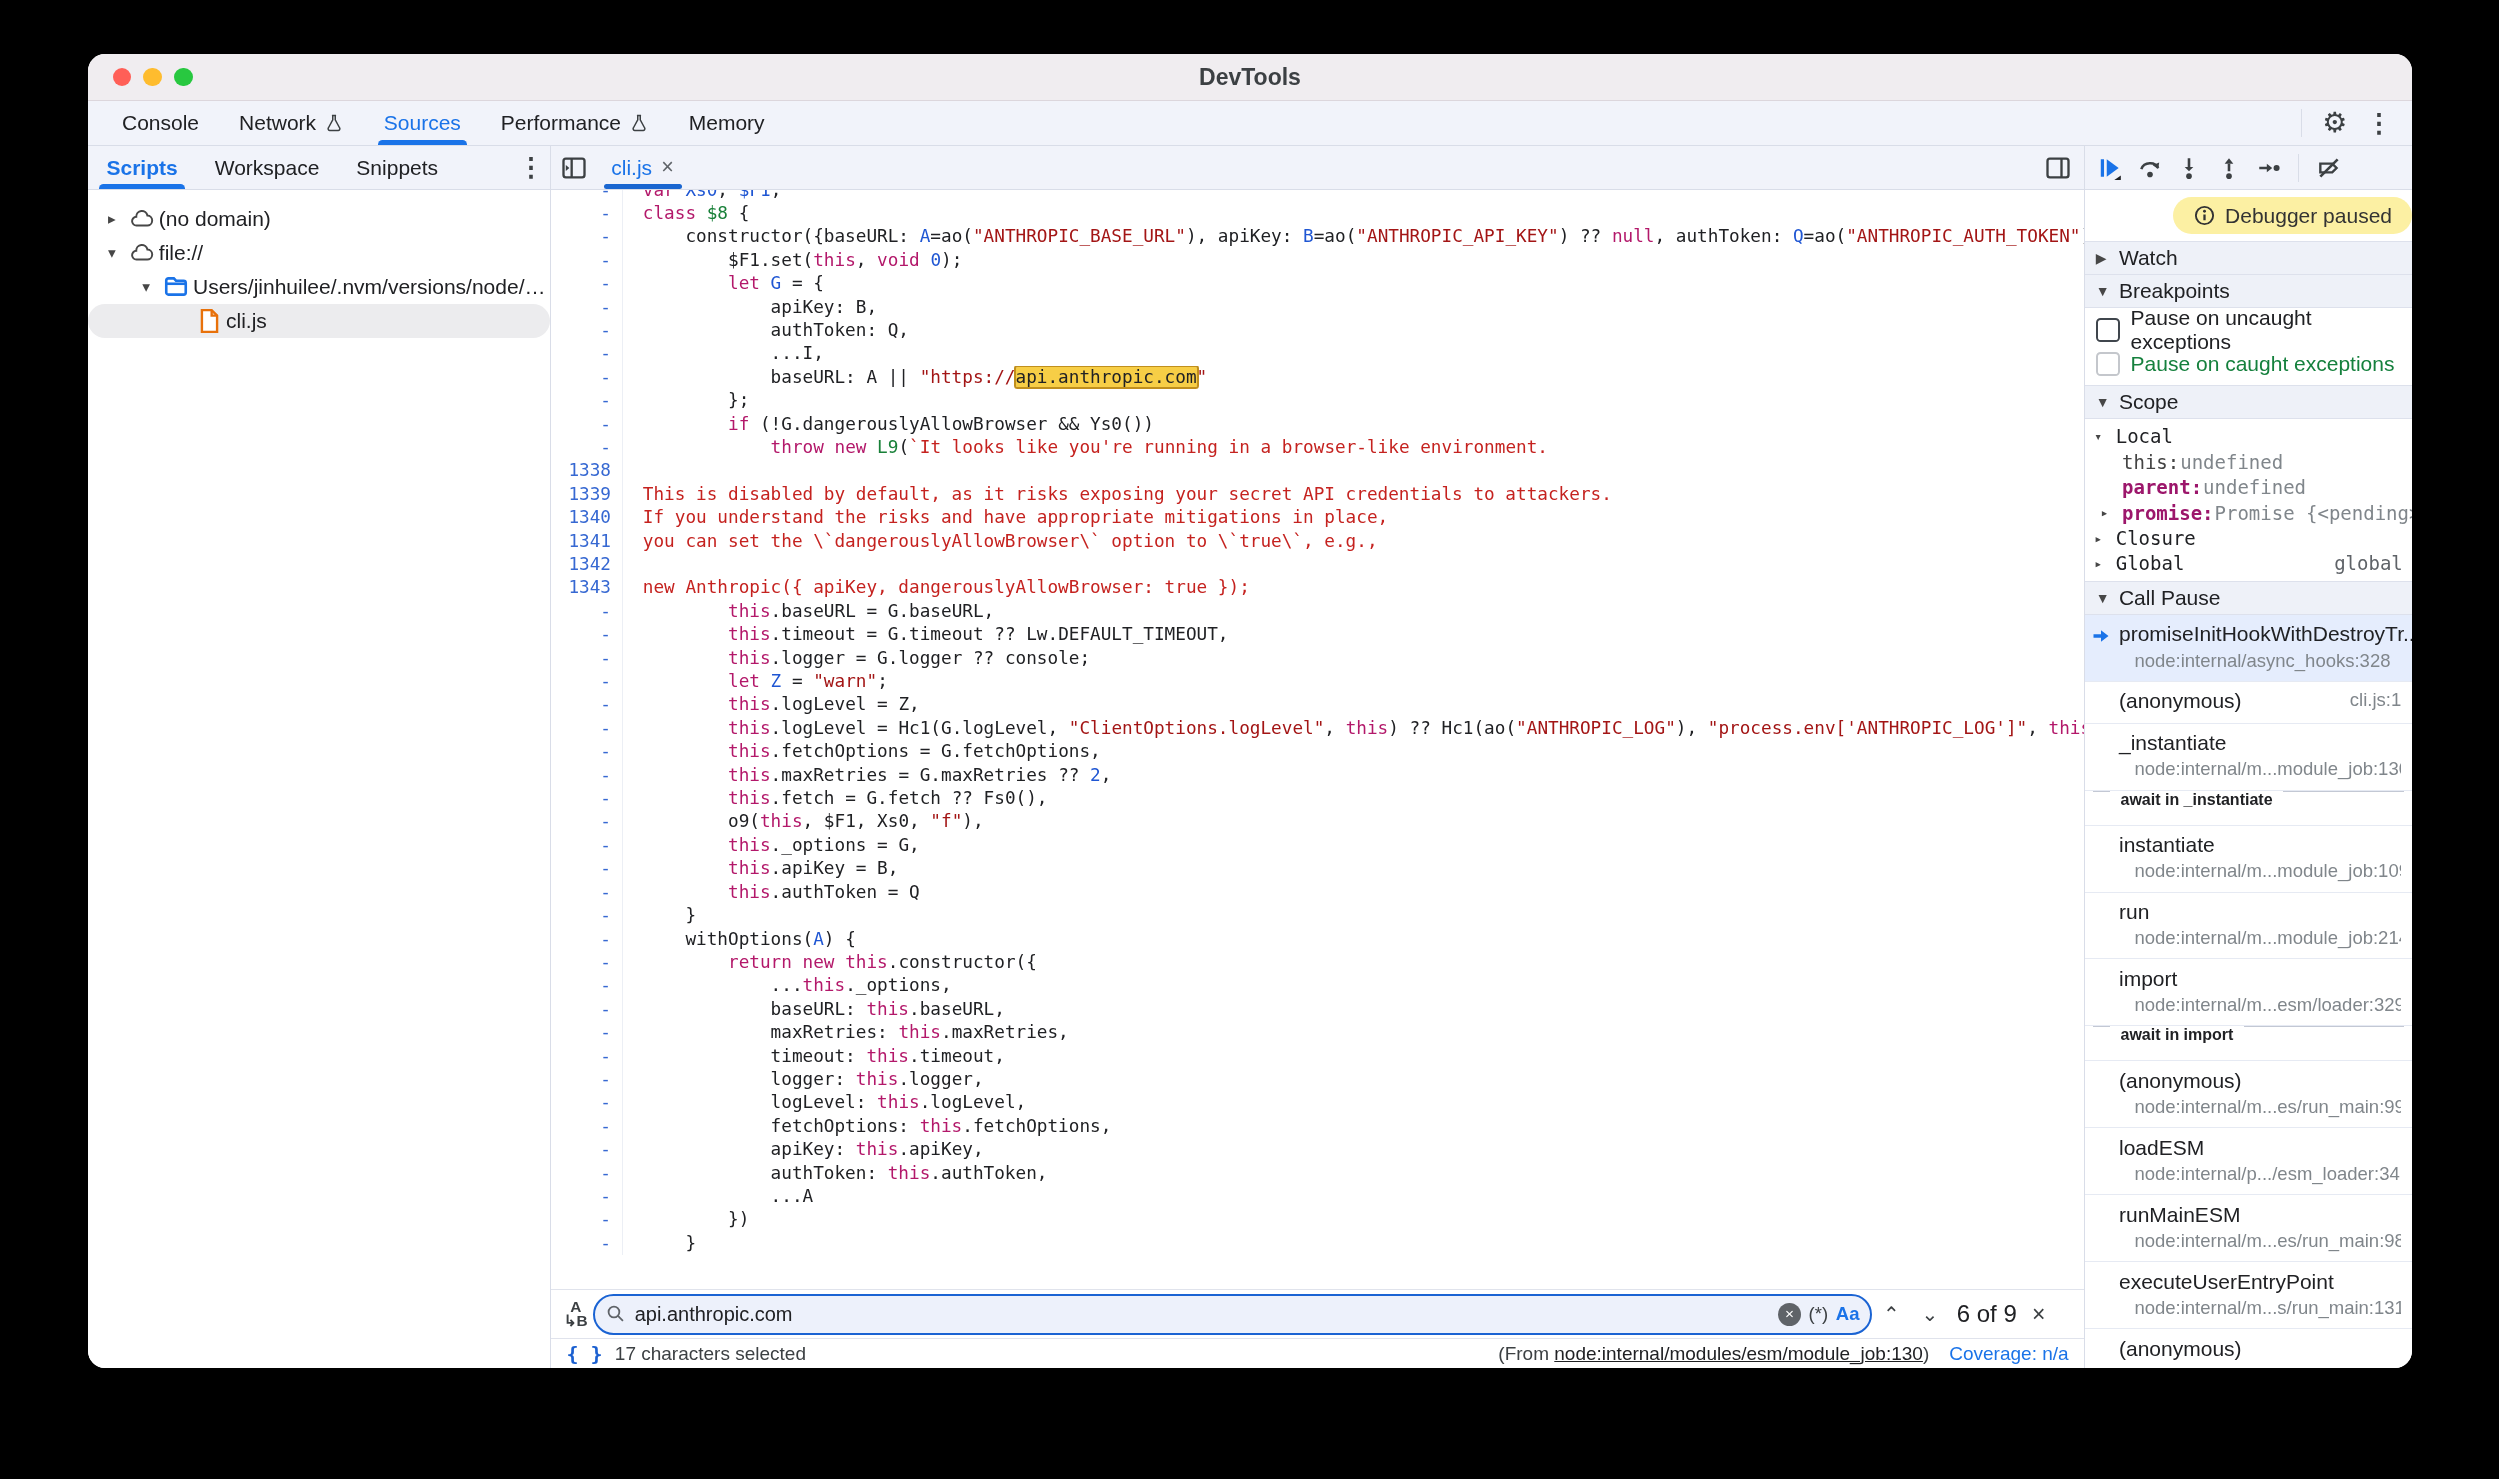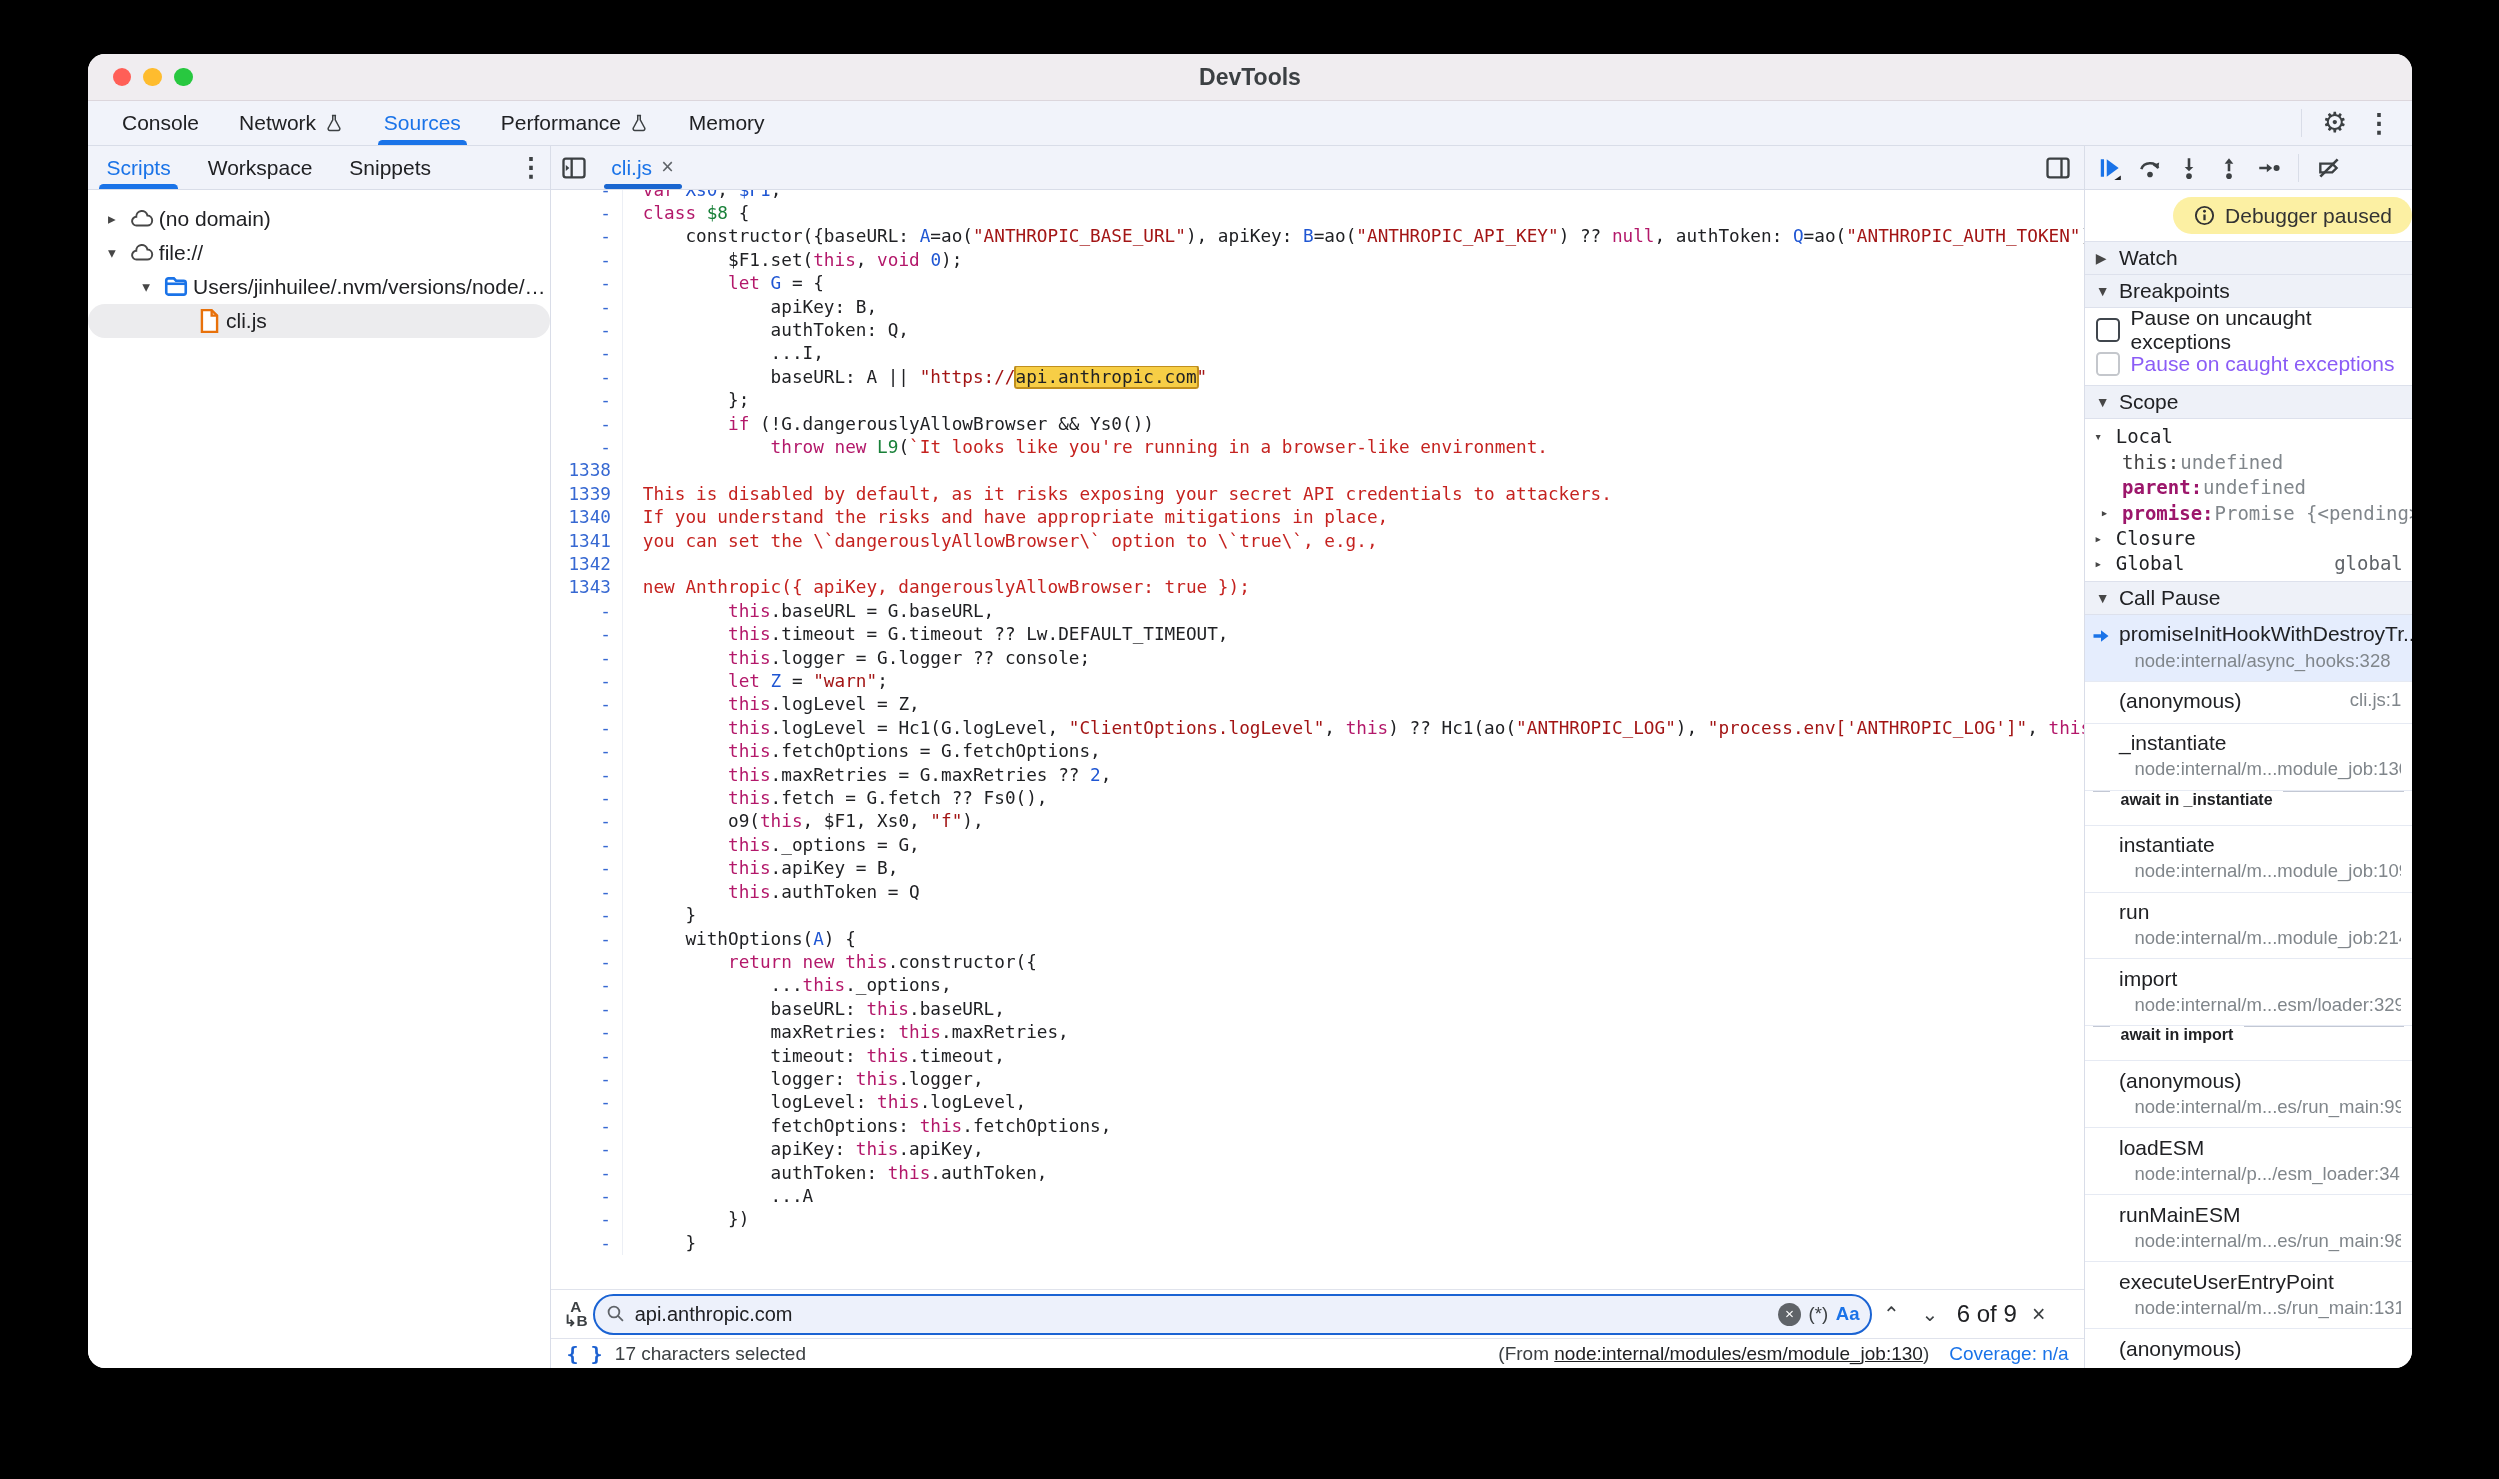--- a/index.html
+++ b/index.html
@@ -22,21 +22,21 @@
   .vdiv{width:0.8px;height:28px;background:#d9dde8;margin:0 7.7px;}
   .iconbtn{width:38px;height:38px;display:flex;align-items:center;justify-content:center;color:#3c4043;border-radius:6.2px;}
   .gear{font-size:28px;line-height:1;}
   .kebab{font-size:26px;font-weight:bold;letter-spacing:0;}
   
   .content{flex:1;display:flex;min-height:0;}
   
   .sidebar{width:462px;flex:0 0 auto;border-right:0.8px solid #d9dde8;display:flex;flex-direction:column;background:#fff;}
   .subtabs{height:43px;background:#f1f3fa;border-bottom:0.8px solid #d9dde8;display:flex;align-items:stretch;flex:0 0 auto;}
   .subtab{position:relative;display:flex;align-items:center;padding:0 18.5px;font-size:21px;color:#202124;}
-  .subtab.active{color:#1a73e8;}
+  .subtab.active{color:#1a73e8;font-weight:bold;}
   .subtab.active::after{content:"";position:absolute;left:10.8px;right:10.8px;bottom:0;height:4.6px;background:#1a73e8;border-radius:4.6px 4.6px 0 0;}
   .subtabs .kebab{margin-left:auto;align-self:center;}
   .tree{padding-top:12.3px;overflow:hidden;}
   .treerow{display:flex;align-items:center;height:34px;font-size:21px;color:#202124;white-space:nowrap;overflow:hidden;}
   .treerow.selected{background:#ececee;border-radius:18.5px;}
   .twisty{width:26px;text-align:center;font-size:15.4px;color:#474747;flex:0 0 auto;}
   .ticon{width:34px;display:flex;justify-content:center;flex:0 0 auto;}
   .tlabel{overflow:hidden;text-overflow:ellipsis;}
   
   .editor{flex:1;display:flex;flex-direction:column;min-width:0;background:#fff;}
@@ -75,21 +75,21 @@
   
   .rightpanel{width:327px;flex:0 0 auto;border-left:0.8px solid #d9dde8;display:flex;flex-direction:column;background:#fff;overflow:hidden;}
   .dbgbar{height:43px;background:#f1f3fa;border-bottom:0.8px solid #d9dde8;display:flex;align-items:center;gap:4.6px;padding:0 7.7px;flex:0 0 auto;}
   .dbgbtn{width:35px;height:35px;display:flex;align-items:center;justify-content:center;}
   .pausedrow{height:51px;display:flex;align-items:center;justify-content:flex-end;flex:0 0 auto;background:#fff;}
   .pausedpill{background:#fcf0a3;border-radius:769px;padding:6.2px 20px;font-size:21px;color:#333;display:flex;align-items:center;gap:9.2px;}
   .secthead{height:32px;background:#eef1f8;border-top:0.8px solid #dde1ec;border-bottom:0.8px solid #dde1ec;display:flex;align-items:center;font-size:21px;color:#202124;padding:0 10.8px;gap:7.7px;flex:0 0 auto;}
   .secthead .tw{font-size:14px;color:#474747;width:15.4px;}
   .chkrow{display:flex;align-items:center;gap:10.8px;height:34px;padding:0 10.8px;font-size:21px;color:#202124;}
   .chkbox{width:20px;height:20px;border:2.3px solid #40464d;border-radius:4.6px;flex:0 0 auto;}
-  .chkrow.disabled{color:#8b5cf6;align-items:center;}
+  .chkrow.disabled{color:#15803d;align-items:center;}
   .chkrow.disabled .chkbox{border-color:#c4c7cc;}
   .scopebody{padding:4.6px 0;flex:0 0 auto;}
   .scoperow{display:flex;align-items:center;height:25.4px;font-size:19px;white-space:nowrap;overflow:hidden;padding:0 9.2px;}
   .scoperow .tw{width:21.5px;font-size:13px;color:#474747;flex:0 0 auto;}
   .scoperow.group{font-family:"DejaVu Sans Mono",monospace;color:#202124;}
   .scoperow.kv{font-family:"DejaVu Sans Mono",monospace;padding-left:37px;}
   .kvname{color:#444;}
   .kvname.prop{color:#9c166b;font-weight:bold;}
   .kvval{color:#80868b;margin-left:1px;}
   .grow{flex:1;}

